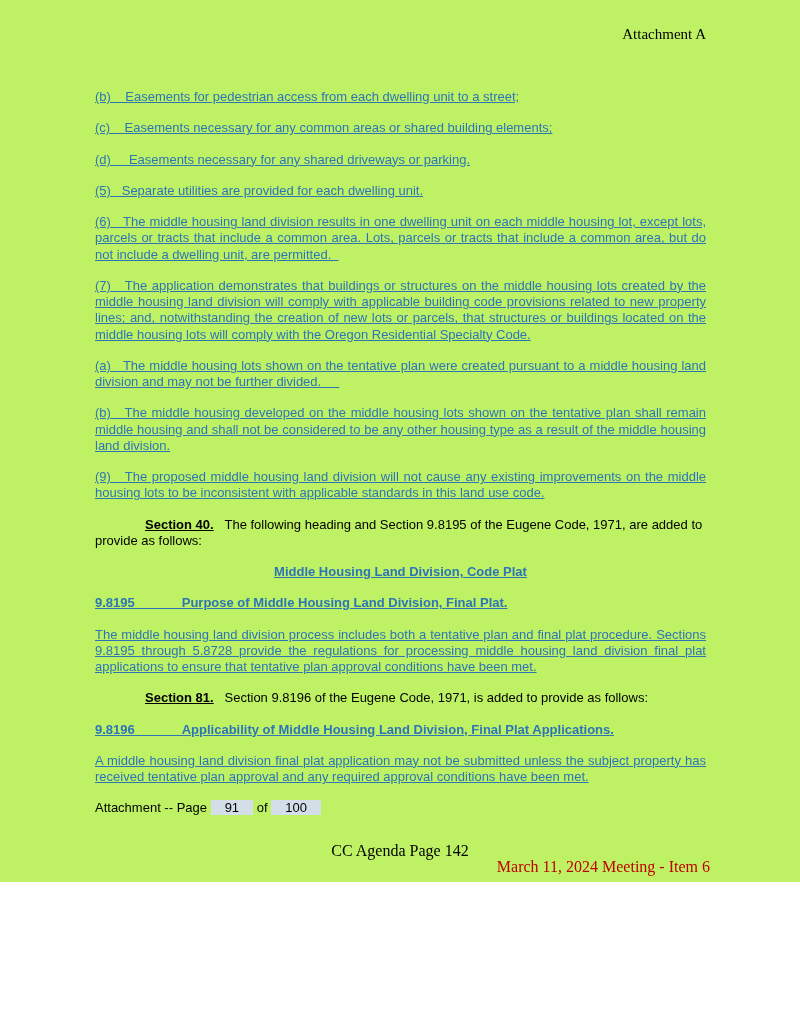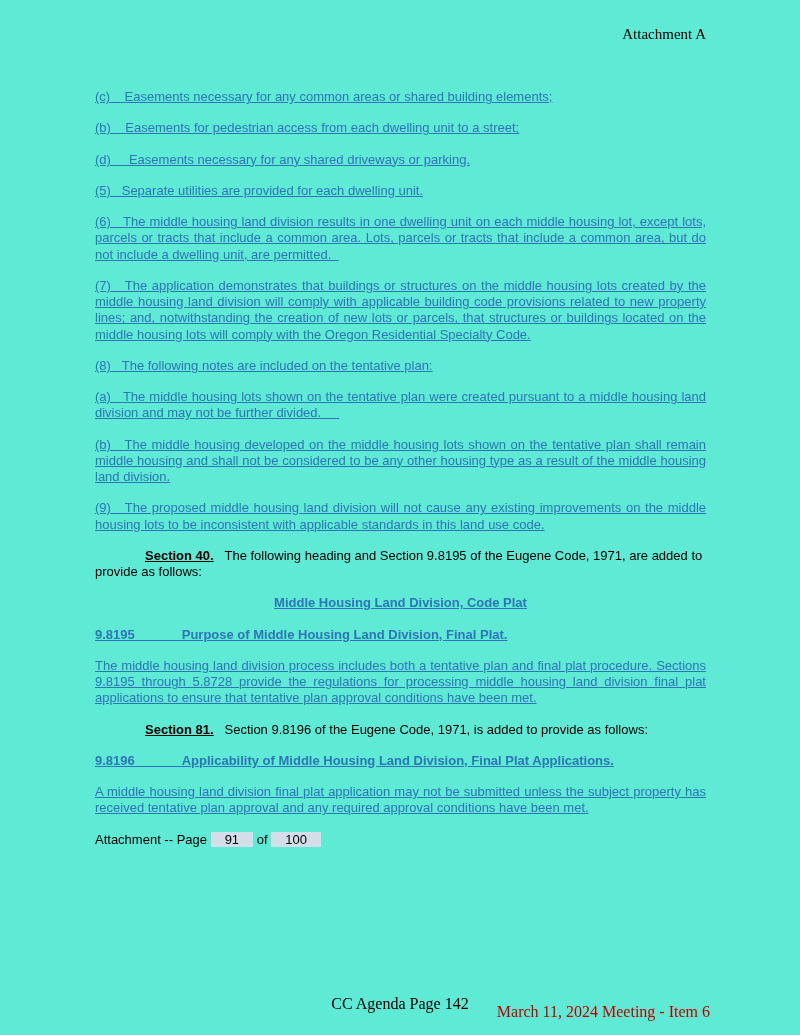--- a/index.html
+++ b/index.html
@@ -1,21 +1,21 @@
 <!DOCTYPE html>
 <html><head>
 <meta charset="utf-8">
 <style>
   html,body{margin:0;padding:0;background:#ffffff;}
   .page{
     position:relative;
-    width:800px;height:1035px;
+    width:800px;height:882px;
     box-sizing:border-box;
     padding:26px 94px 0 95px;
-    background:#5eead4;
+    background:#bef264;
     font-family:"Liberation Sans",sans-serif;
     font-size:13px;
     color:#000;
     overflow:hidden;
   }
   .doc-header{
     text-align:right;
     font-family:"Liberation Serif",serif;
     font-size:15px;
     color:#000;
@@ -43,41 +43,40 @@
   .doc-footer{
     position:absolute;
     left:0;right:0;bottom:22px;
     font-family:"Liberation Serif",serif;
     font-size:16px;
     color:#000;
   }
   .footer-center{text-align:center;}
   .footer-right{
     position:absolute;
-    right:90px;top:8px;
+    right:90px;top:16px;
     color:#c00000;
   }
 </style>
 </head>
 <body>
 
 <div class="page">
 
   <div class="doc-header">Attachment A</div>
 
   <div class="content">
 
+    <p class="blue ind">(b)&nbsp;&nbsp;&nbsp;&nbsp;Easements for pedestrian access from each dwelling unit to a street;</p>
     <p class="blue ind">(c)&nbsp;&nbsp;&nbsp;&nbsp;Easements necessary for any common areas or shared building elements;</p>
-    <p class="blue ind">(b)&nbsp;&nbsp;&nbsp;&nbsp;Easements for pedestrian access from each dwelling unit to a street;</p>
     <p class="blue ind">(d)&nbsp;&nbsp;&nbsp;&nbsp;&nbsp;Easements necessary for any shared driveways or parking.</p>
 
     <p class="blue">(5)&nbsp;&nbsp;&nbsp;Separate utilities are provided for each dwelling unit.</p>
     <p class="blue just">(6)&nbsp;&nbsp;&nbsp;The middle housing land division results in one dwelling unit on each middle housing lot, except lots, parcels or tracts that include a common area. Lots, parcels or tracts that include a common area, but do not include a dwelling unit, are permitted.&nbsp;&nbsp;</p>
     <p class="blue just">(7)&nbsp;&nbsp;&nbsp;The application demonstrates that buildings or structures on the middle housing lots created by the middle housing land division will comply with applicable building code provisions related to new property lines; and, notwithstanding the creation of new lots or parcels, that structures or buildings located on the middle housing lots will comply with the Oregon Residential Specialty Code.</p>
-    <p class="blue">(8)&nbsp;&nbsp;&nbsp;The following notes are included on the tentative plan:</p>
 
     <p class="blue ind just">(a)&nbsp;&nbsp;&nbsp;The middle housing lots shown on the tentative plan were created pursuant to a middle housing land division and may not be further divided.&nbsp;&nbsp;&nbsp;&nbsp;&nbsp;</p>
     <p class="blue ind just">(b)&nbsp;&nbsp;&nbsp;The middle housing developed on the middle housing lots shown on the tentative plan shall remain middle housing and shall not be considered to be any other housing type as a result of the middle housing land division.</p>
 
     <p class="blue just">(9)&nbsp;&nbsp;&nbsp;The proposed middle housing land division will not cause any existing improvements on the middle housing lots to be inconsistent with applicable standards in this land use code.</p>
 
     <p class="secpara"><span class="seclabel">Section 40.</span><span>&nbsp;&nbsp;&nbsp;The following heading and Section 9.8195 of the Eugene Code, 1971, are added to provide as follows:</span></p>
 
     <p class="blue bheading">Middle Housing Land Division, Code Plat</p>
 

